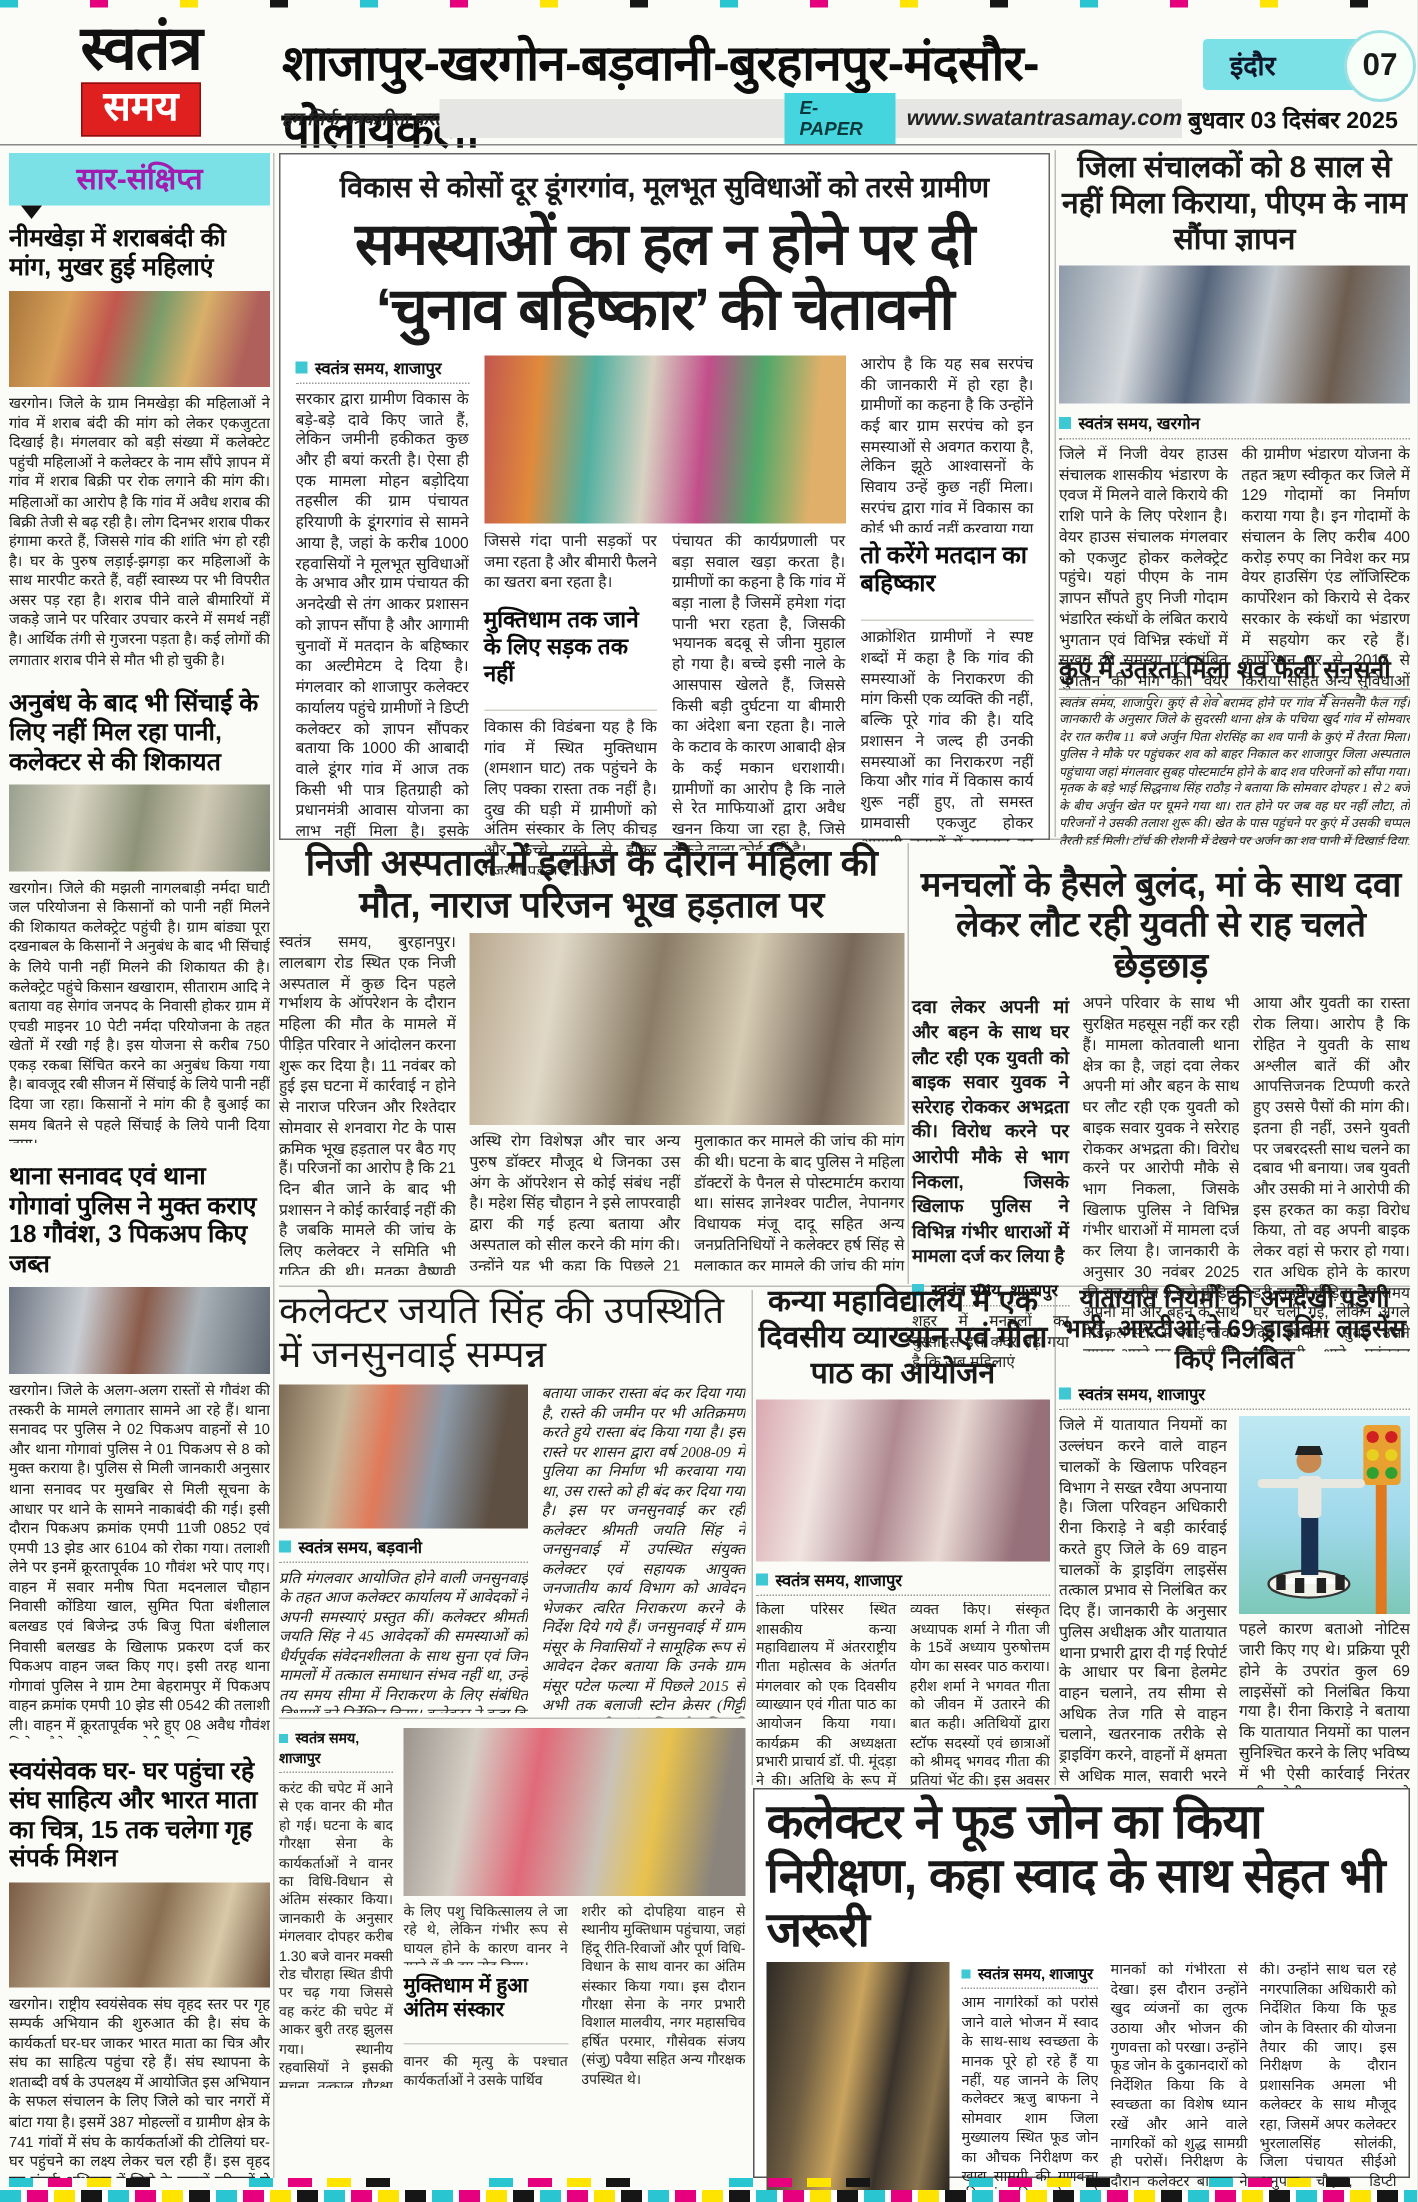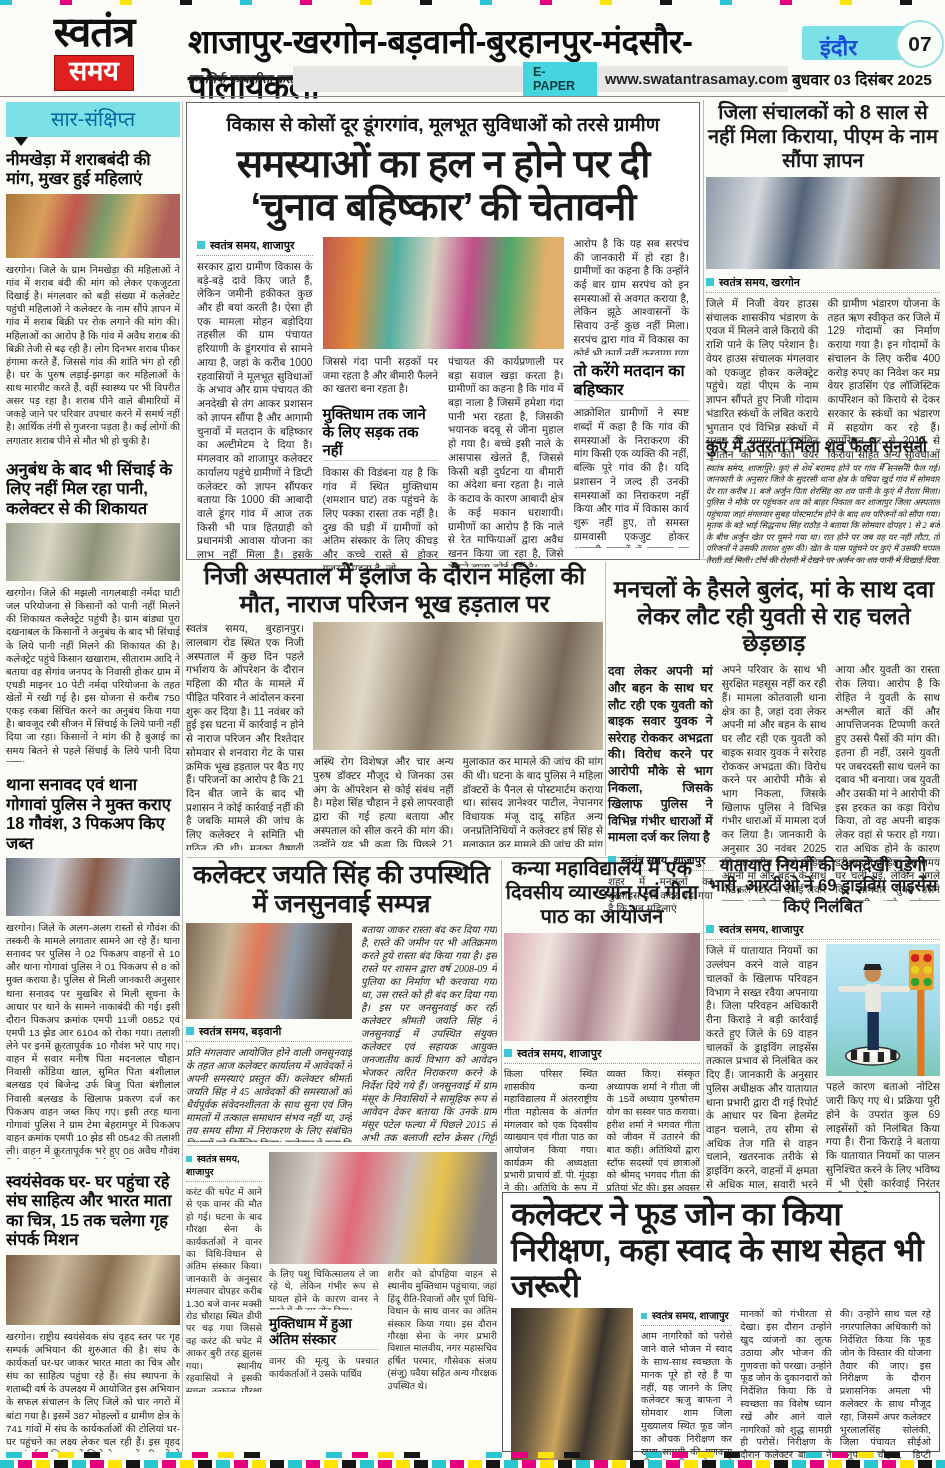--- a/index.html
+++ b/index.html
@@ -14,35 +14,35 @@
   .regbot{left:0;right:0;height:8px;
     background:repeating-linear-gradient(90deg,#29c5d1 0 14px,#fff 14px 18px,#e6007e 18px 32px,#fff 32px 36px,#ffe400 36px 50px,#fff 50px 54px,#161616 54px 68px,#fff 68px 72px);}
   
   .logo{left:10px;top:12px;width:168px;height:80px;text-align:center;}
   .logo .l1{font-size:41px;font-weight:800;letter-spacing:-1px;color:#111;line-height:1;}
   .logo .l2{display:inline-block;margin-top:2px;background:#e01f1f;color:#fff;font-size:27px;font-weight:800;
             padding:0 14px 3px;line-height:1.15;border:1px solid #8e0f0f;}
   .cities{left:188px;top:18px;width:610px;font-size:33px;font-weight:800;letter-spacing:-0.5px;color:#0d0d0d;}
   .tagrow{left:188px;top:66px;width:600px;height:26px;}
   .tagline{position:absolute;left:0;top:4px;font-size:12px;font-style:italic;font-weight:700;color:#222;}
-  .graybar{position:absolute;left:105px;top:0;width:495px;height:26px;background:#e6e6e4;display:flex;align-items:center;}
+  .graybar{position:absolute;left:105px;top:0;width:495px;height:26px;background:#e6e6e4;display:flex;align-items:center;font-style:italic;}
   .epaper{background:#45d5de;color:#083a3d;font-weight:800;font-size:12.5px;padding:3px 10px;margin-left:230px;}
   .website{font-size:14.5px;font-weight:700;color:#222;margin-left:8px;}
   .badge{left:802px;top:26px;width:128px;height:34px;background:#7ce1e6;border-radius:3px;}
-  .badge .ed{position:absolute;left:18px;top:5px;font-size:22px;font-weight:800;color:#1d4ed8;text-align:right;}
+  .badge .ed{position:absolute;left:18px;top:5px;font-size:18px;font-weight:800;color:#0f172a;text-align:right;}
   .badge .circ{position:absolute;right:-14px;top:-6px;width:44px;height:44px;border-radius:50%;background:#f8fff8;
                border:2px solid #9adfe2;display:flex;align-items:center;justify-content:center;font-size:21px;font-weight:800;}
   .dateline{left:792px;top:68px;width:148px;font-size:15.5px;font-weight:800;color:#111;}
   .mastrule{left:0;top:96px;right:0;height:1px;background:#8a8a8a;}
   
   .vr{width:1px;background:#bdbdb8;}
   .hr{height:1px;background:#bdbdb8;}
   
   .sidebar{left:6px;top:102px;width:174px;height:1350px;display:flex;flex-direction:column;gap:7px;overflow:hidden;}
-  .side-head{background:#7ce1e6;text-align:center;font-size:20px;font-weight:400;padding:3px 0 5px;color:#0369a1;}
+  .side-head{background:#7ce1e6;text-align:center;font-size:20px;font-weight:700;padding:3px 0 5px;color:#a21caf;}
   .side-head-wrap{position:relative;}
   .tri{position:absolute;left:8px;bottom:-9px;width:0;height:0;border-left:7px solid transparent;border-right:7px solid transparent;border-top:9px solid #111;}
   .s-hl{font-size:16.5px;font-weight:800;line-height:1.18;color:#0d0d0d;margin-top:6px;}
   .s-bd{font-size:9.8px;line-height:1.34;text-align:justify;color:#222;overflow:hidden;}
   .ph{background:#c6c0b2;}
   
   .ph-protest{background:linear-gradient(105deg,#a8763b 0%,#d8a05a 22%,#c2574e 38%,#7c9c6a 55%,#d8b06a 70%,#b0605a 88%);}
   .ph-farmers{background:linear-gradient(100deg,#9aa08e 0%,#d9d5c4 25%,#8e9378 50%,#cfc9b4 72%,#7d8470 100%);}
   .ph-police{background:linear-gradient(100deg,#6d7582 0%,#c9cdd2 28%,#8a5b4a 50%,#aab2b8 70%,#5d6670 100%);}
   .ph-books{background:linear-gradient(105deg,#7a5c44 0%,#c9b89a 30%,#8a6f52 55%,#d9c9a8 78%,#6e553e 100%);}
@@ -51,21 +51,21 @@
   .ph-crowd{background:linear-gradient(100deg,#b8a78e 0%,#e0d8c6 20%,#8a7c66 42%,#d5cab2 62%,#77685a 82%,#c9bda6 100%);}
   .ph-desk{background:linear-gradient(100deg,#7d6a55 0%,#c9b89a 25%,#e07a5a 42%,#8d9aa8 62%,#5d4f42 85%);}
   .ph-hall{background:linear-gradient(100deg,#d9a8b0 0%,#f0e4e0 22%,#b08a92 45%,#e8d8d2 65%,#96707a 88%);}
   .ph-monkey{background:linear-gradient(100deg,#9a948c 0%,#d5cfc6 20%,#e06a78 38%,#c9c2b8 58%,#e8c24e 72%,#8a847c 90%);}
   .ph-market{background:linear-gradient(100deg,#2e2a26 0%,#6e5d42 25%,#caa45e 45%,#3a332c 65%,#8a744e 85%,#26221e 100%);}
   
   .byline{font-size:11px;font-weight:800;color:#111;border-bottom:1px dotted #999;padding-bottom:3px;margin-bottom:4px;}
   .byline .sq{display:inline-block;width:8px;height:8px;background:#3ec8d4;margin-right:5px;}
   .bd{font-size:10.4px;line-height:1.32;text-align:justify;color:#1f1f1f;overflow:hidden;}
   .bd-i{font-family:"Liberation Serif",serif;font-style:italic;font-size:10px;line-height:1.3;text-align:justify;overflow:hidden;}
-  .sh{font-weight:800;line-height:1.2;color:#0d0d0d;border-bottom:1px solid #cfcfc9;padding-bottom:1px;margin:6px 0 5px;}
+  .sh{font-weight:800;line-height:1.2;color:#0d0d0d;border-bottom:1px solid #cfcfc9;padding-bottom:14px;margin:6px 0 5px;}
   
   .mainbox{left:186px;top:102px;width:514px;height:458px;border:1.5px solid #666;background:#fff;box-sizing:border-box;padding:6px 10px;}
   .kicker{text-align:center;font-size:19px;font-weight:800;margin-top:2px;}
   .mhl{text-align:center;font-size:39px;font-weight:800;line-height:1.1;letter-spacing:-1px;margin:6px 0 8px;}
   .mgrid{display:grid;grid-template-columns:repeat(4,1fr);column-gap:10px;}
   .mg-c1{grid-column:1;grid-row:1/span 2;}
   .mg-ph{grid-column:2/span 2;grid-row:1;height:112px;margin-bottom:6px;}
   .mg-c2{grid-column:2;grid-row:2;}
   .mg-c3{grid-column:3;grid-row:2;}
   .mg-c4{grid-column:4;grid-row:1/span 2;}
@@ -81,21 +81,21 @@
   .hosp{left:186px;top:562px;width:417px;height:296px;}
   .hosp .hl{text-align:center;font-size:24px;font-weight:800;line-height:1.15;}
   .hosp-grid{display:flex;gap:9px;margin-top:5px;}
   
   .har{left:608px;top:576px;width:332px;height:309px;}
   .har .hl{text-align:center;font-size:23px;font-weight:800;line-height:1.18;}
   .har-grid{display:flex;gap:9px;margin-top:6px;}
   .har-intro{font-size:12.3px;font-weight:700;line-height:1.35;text-align:justify;}
   
   .hear{left:186px;top:860px;width:311px;height:286px;}
-  .hear .hl{text-align:center;font-size:25px;font-weight:700;line-height:1.15;}
+  .hear .hl{font-size:25px;font-weight:400;line-height:1.15;}
   
   .coll{left:504px;top:856px;width:196px;height:332px;}
   .coll .hl{text-align:center;font-size:20px;font-weight:800;line-height:1.2;}
   
   .traf{left:706px;top:856px;width:234px;height:332px;}
   .traf .hl{text-align:center;font-size:16.8px;font-weight:800;line-height:1.22;}
   
   .monk{left:186px;top:1148px;width:311px;height:300px;}
   .monk .hl{text-align:center;font-size:21px;font-weight:800;line-height:1.2;}
   

